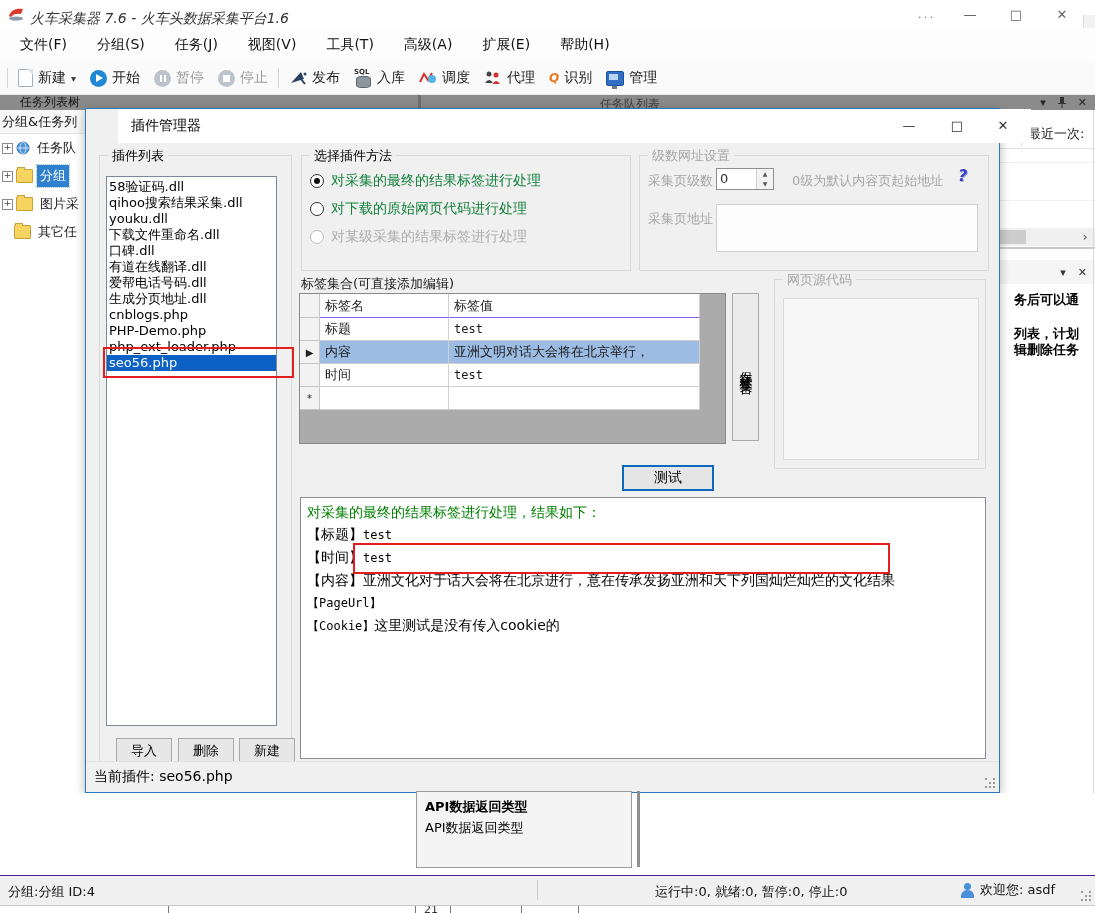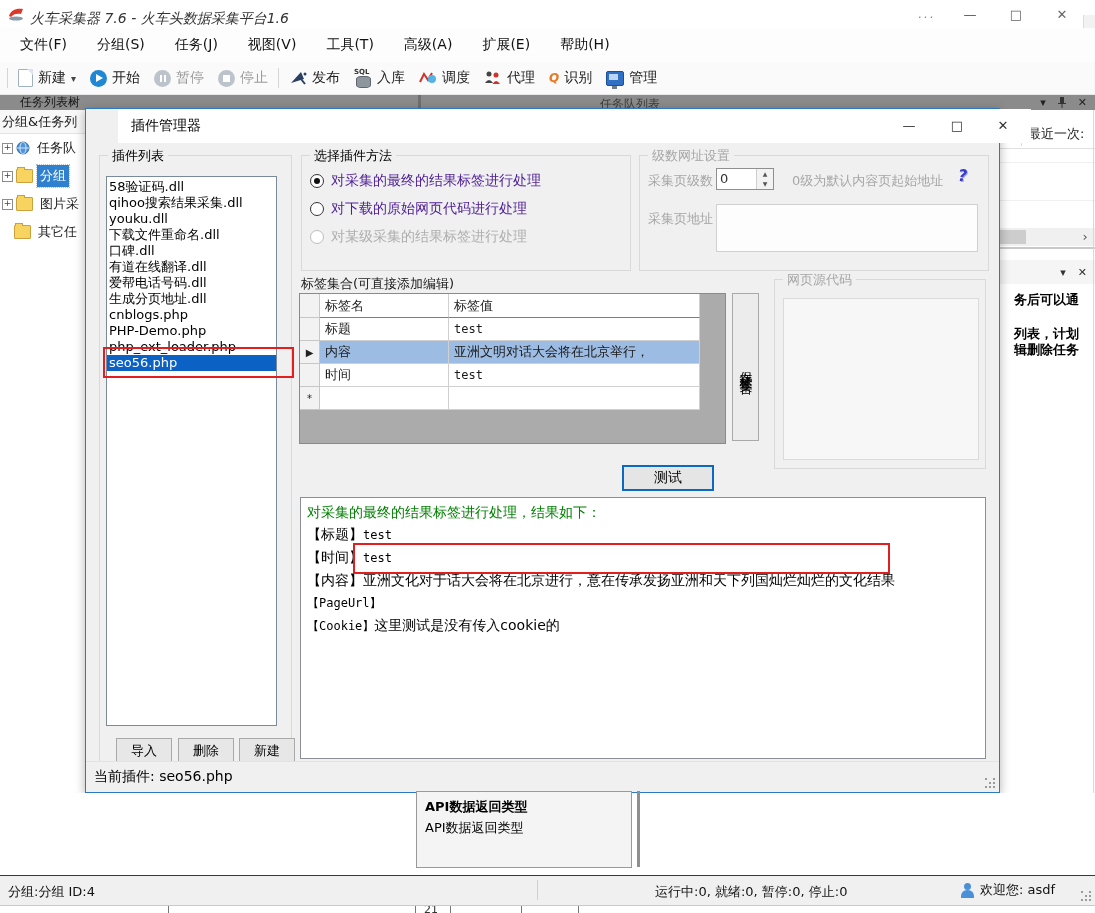--- a/index.html
+++ b/index.html
@@ -84,21 +84,21 @@
 
   .groupbox{position:absolute;border:1px solid #d9d9d9;box-sizing:border-box;}
   .gb-label{position:absolute;top:-9px;left:8px;background:#f0f0f0;padding:0 4px;font-size:13px;color:#000;white-space:nowrap;}
   .gb-label.dis{color:#a6a6a6;}
 
   .plugin-list{position:absolute;left:6px;top:20px;width:171px;height:550px;background:#fff;border:1px solid #7a8a99;box-sizing:border-box;overflow:hidden;padding-top:2px;}
   .pl-item{font-size:13px;line-height:16px;padding-left:2px;white-space:nowrap;color:#000;}
   .pl-item.sel{background:#0b61c4;color:#fff;}
   .dlg-btnrow .btn{position:absolute;width:56px;height:26px;background:#e7e7e7;border:1px solid #a9a9a9;box-sizing:border-box;font-size:13px;display:flex;align-items:center;justify-content:center;color:#000;}
 
-  .radio-row{position:absolute;display:flex;align-items:center;gap:7px;font-size:14px;color:#4c1d95;white-space:nowrap;}
+  .radio-row{position:absolute;display:flex;align-items:center;gap:7px;font-size:14px;color:#15803d;white-space:nowrap;}
   .radio{width:14px;height:14px;border-radius:50%;border:1px solid #333;background:#fff;box-sizing:border-box;position:relative;flex:none;}
   .radio.on::before{content:"";position:absolute;left:3px;top:3px;width:6px;height:6px;border-radius:50%;background:#111;}
   .radio-row.dis{color:#aeaeae;}
   .radio-row.dis .radio{border-color:#bdbdbd;}
 
   .dis-txt{color:#a6a6a6;}
   .spinner{position:absolute;width:58px;height:22px;background:#fff;border:1px solid #8f8f8f;box-sizing:border-box;}
   .spin-val{position:absolute;left:3px;top:2px;font-size:13px;color:#333;}
   .spin-btns{position:absolute;right:0;top:0;width:16px;height:100%;border-left:1px solid #cfcfcf;display:flex;flex-direction:column;}
   .spin-b{flex:1;font-size:6px;color:#555;text-align:center;line-height:10px;background:#f3f3f3;}

